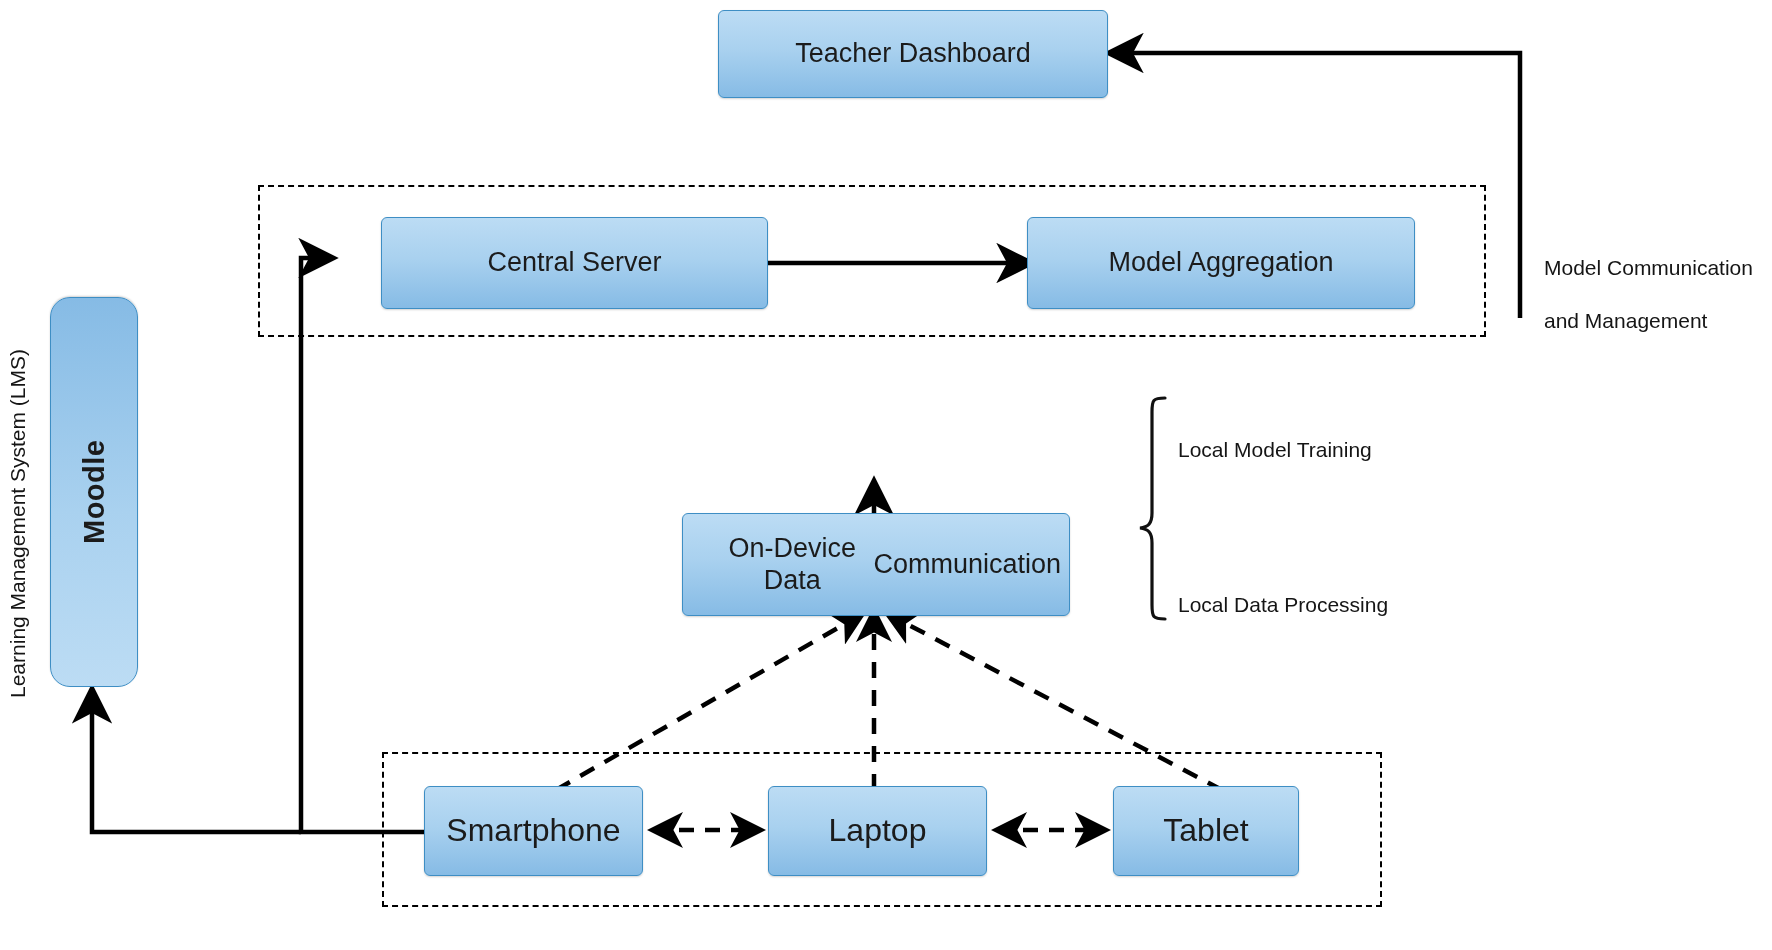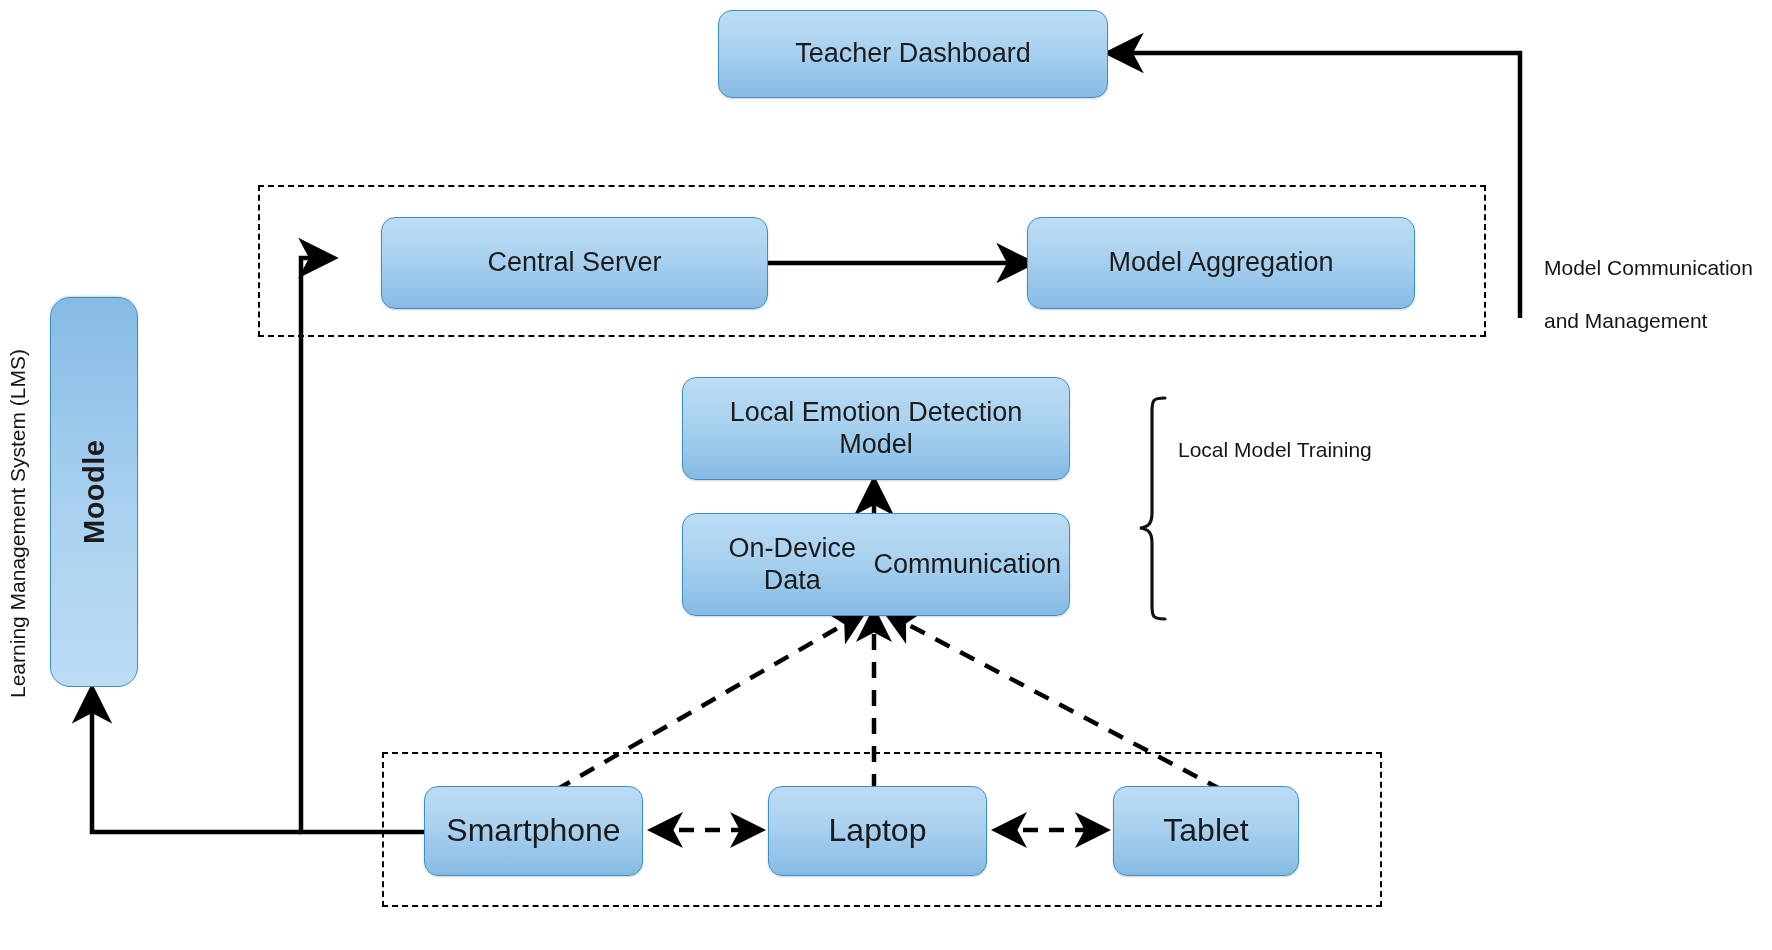--- a/index.html
+++ b/index.html
@@ -3,21 +3,21 @@
 <meta charset="utf-8">
 <style>
   html,body{margin:0;padding:0;background:#ffffff;}
   body{font-family:"Liberation Sans","DejaVu Sans",sans-serif;}
   #canvas{position:relative;width:1772px;height:950px;background:#ffffff;overflow:hidden;}
   svg.layer{position:absolute;left:0;top:0;width:1772px;height:950px;pointer-events:none;}
   .node{
     position:absolute;
     box-sizing:border-box;
     border:1.5px solid #3e8ec4;
-    border-radius:14px;
+    border-radius:6px;
     background:linear-gradient(180deg,#bcdcf4 0%,#a9d1ef 45%,#86bbe5 100%);
     display:flex;align-items:center;justify-content:center;
     text-align:center;
     color:#1b1b1b;
     font-size:27px;
     line-height:1.18;
     font-family:"Liberation Sans","DejaVu Sans",sans-serif;
     box-shadow:0 1px 2px rgba(0,0,0,0.18);
     padding:4px 8px;
   }
@@ -103,24 +103,20 @@
   </div>
 
   <div class="node" style="left:340px;top:217px;width:387px;height:92px;margin-left:41px;">
     <span>Central Server</span>
   </div>
 
   <div class="node" style="left:1027px;top:217px;width:388px;height:92px;">
     <span>Model Aggregation</span>
   </div>
 
-  <div class="node" style="left:682px;top:377px;width:388px;height:103px;flex-direction:column;">
-    <span>Local Emotion Detection</span>
-    <span>Model</span>
-  </div>
 
   <div class="node" style="left:682px;top:513px;width:388px;height:103px;flex-direction:row;padding-left:28px;">
     <span>On-Device Data</span>
     <span>Communication</span>
   </div>
 
   <div class="node vertical" style="left:50px;top:297px;width:88px;height:390px;border-radius:20px;">
     <span>Moodle</span>
   </div>
 
@@ -142,18 +138,21 @@
 
   <div class="plainlabel" style="left:1544px;top:229px;width:250px;">
     <span>Model Communication</span><br>
     <span>and Management</span>
   </div>
 
   <div class="plainlabel" style="left:1178px;top:411px;width:260px;">
     <span>Local Model Training</span>
   </div>
 
+  <div class="plainlabel" style="left:1178px;top:566px;width:260px;">
+    <span>Local Data Processing</span>
+  </div>
 
   <div class="plainlabel centered" style="left:700px;top:925px;width:350px;">
     
   </div>
 
 </div>
 
 </body></html>

